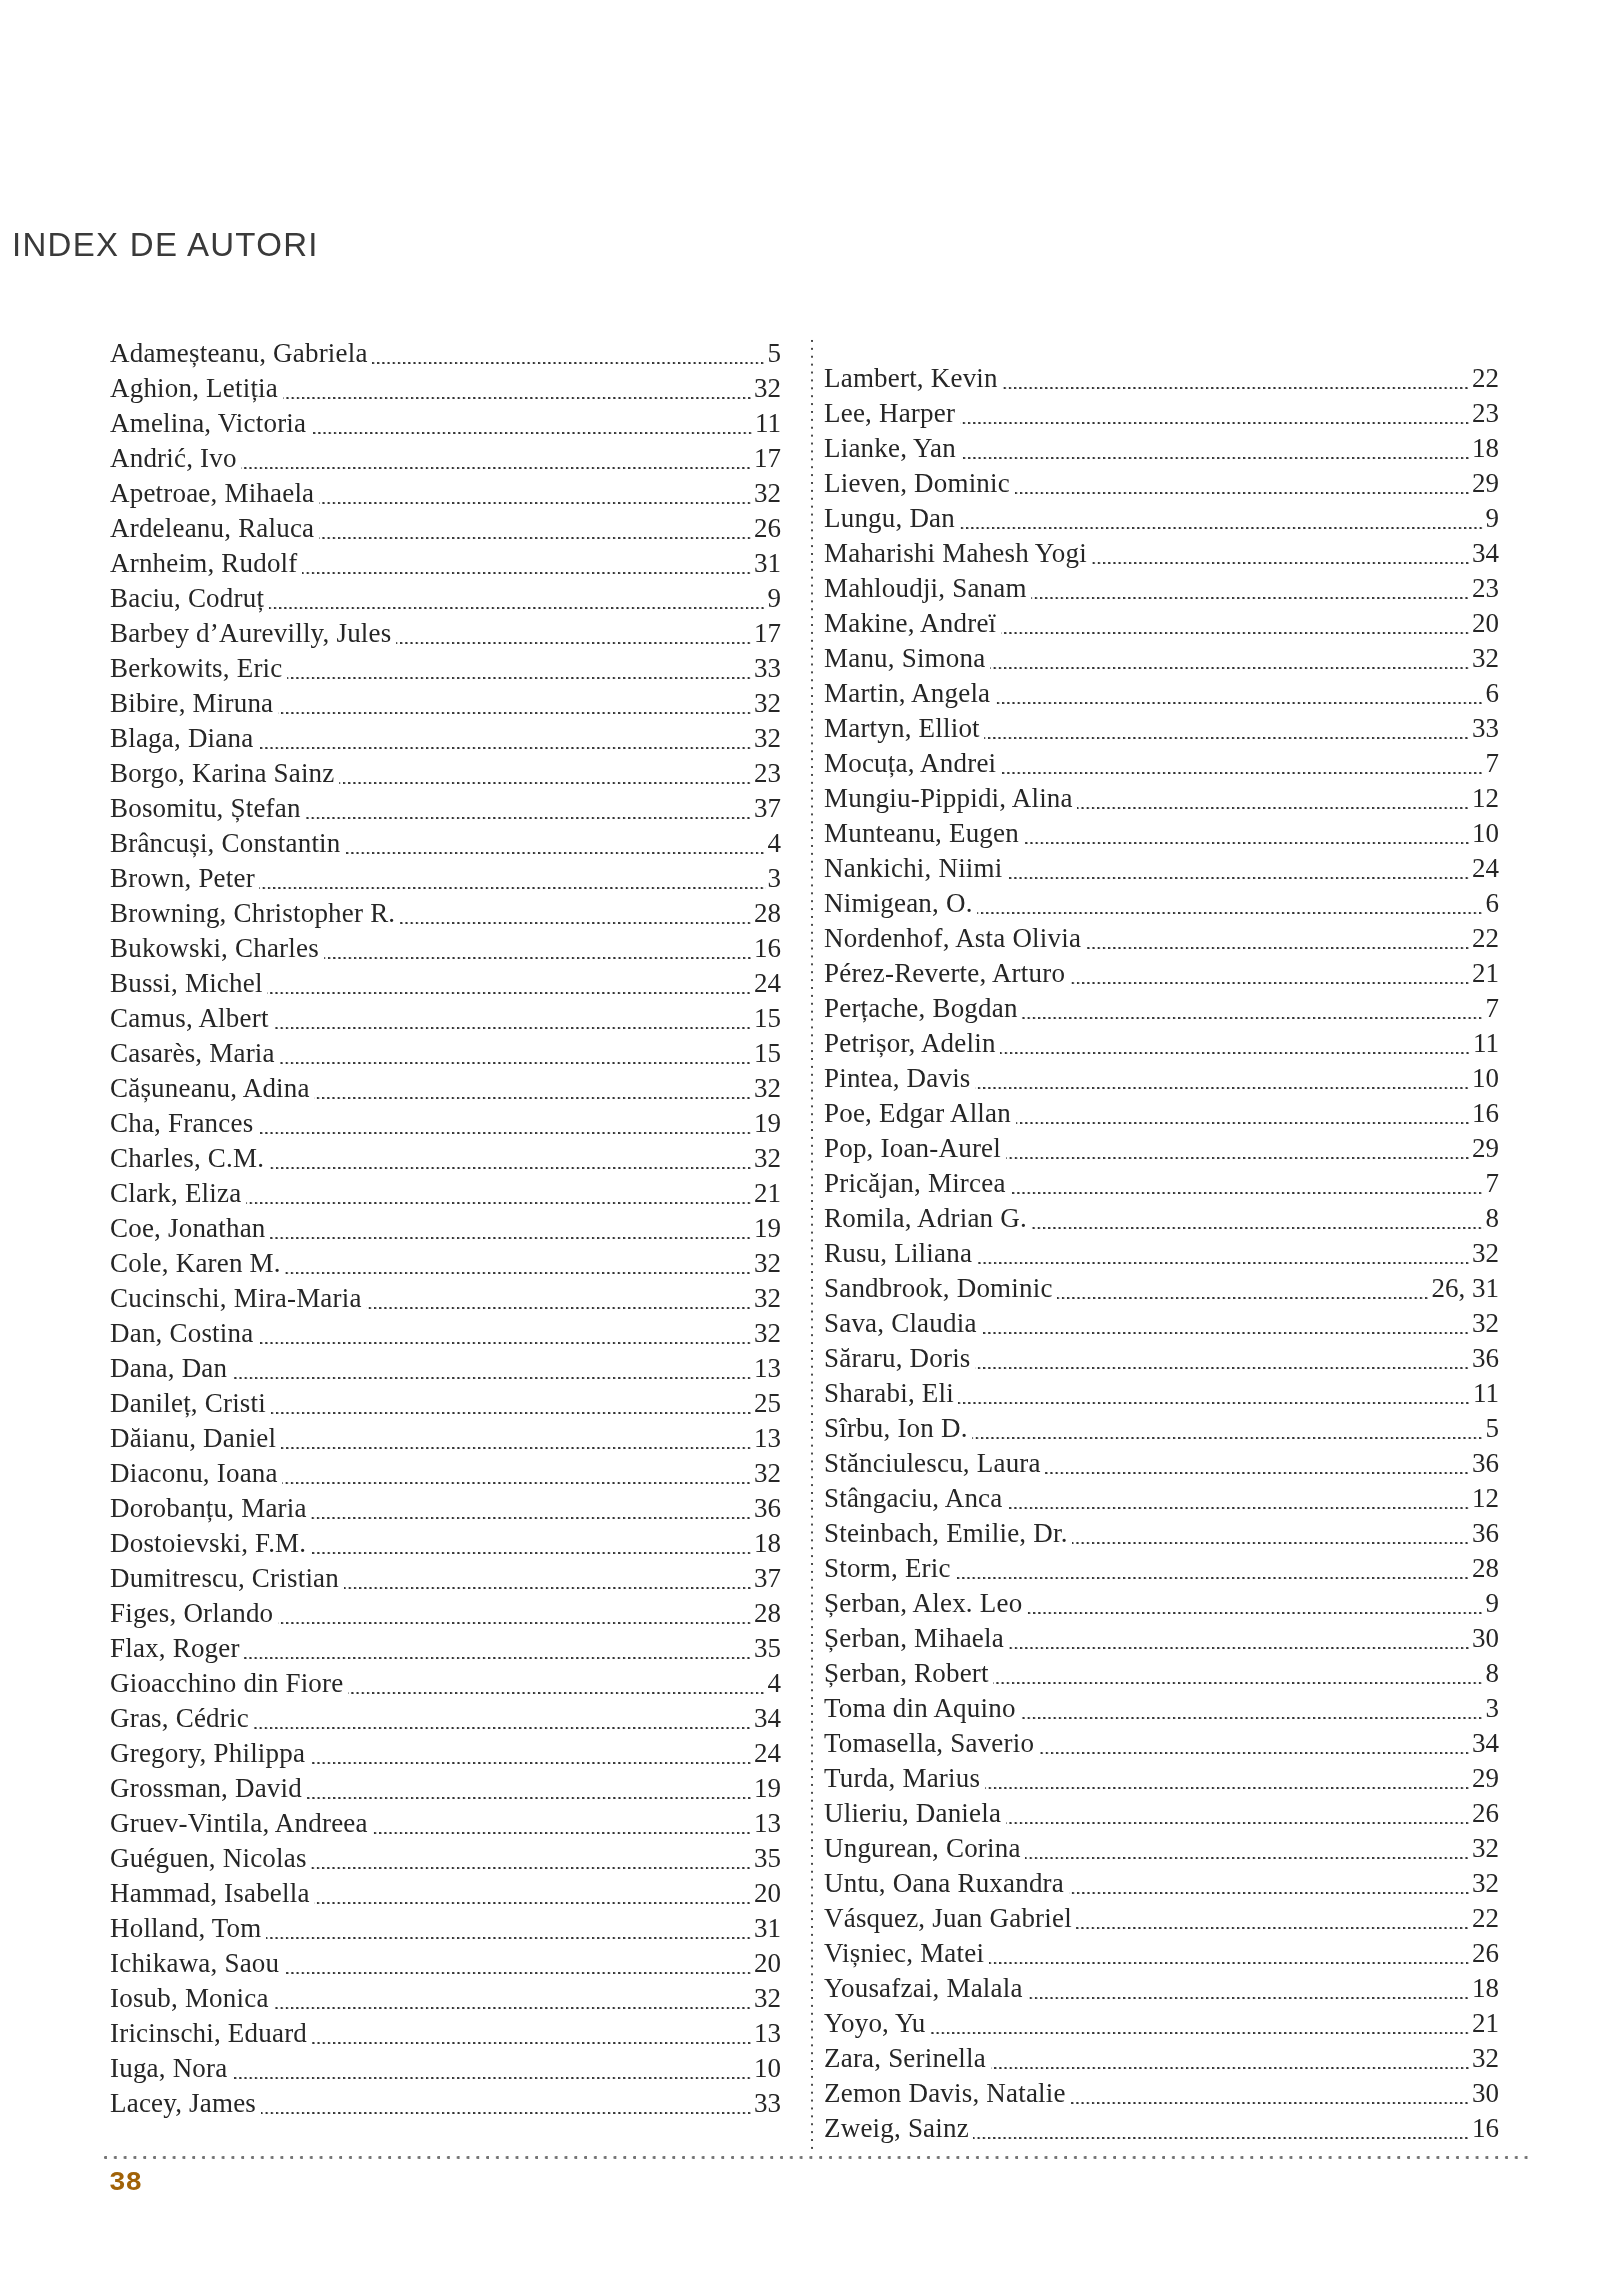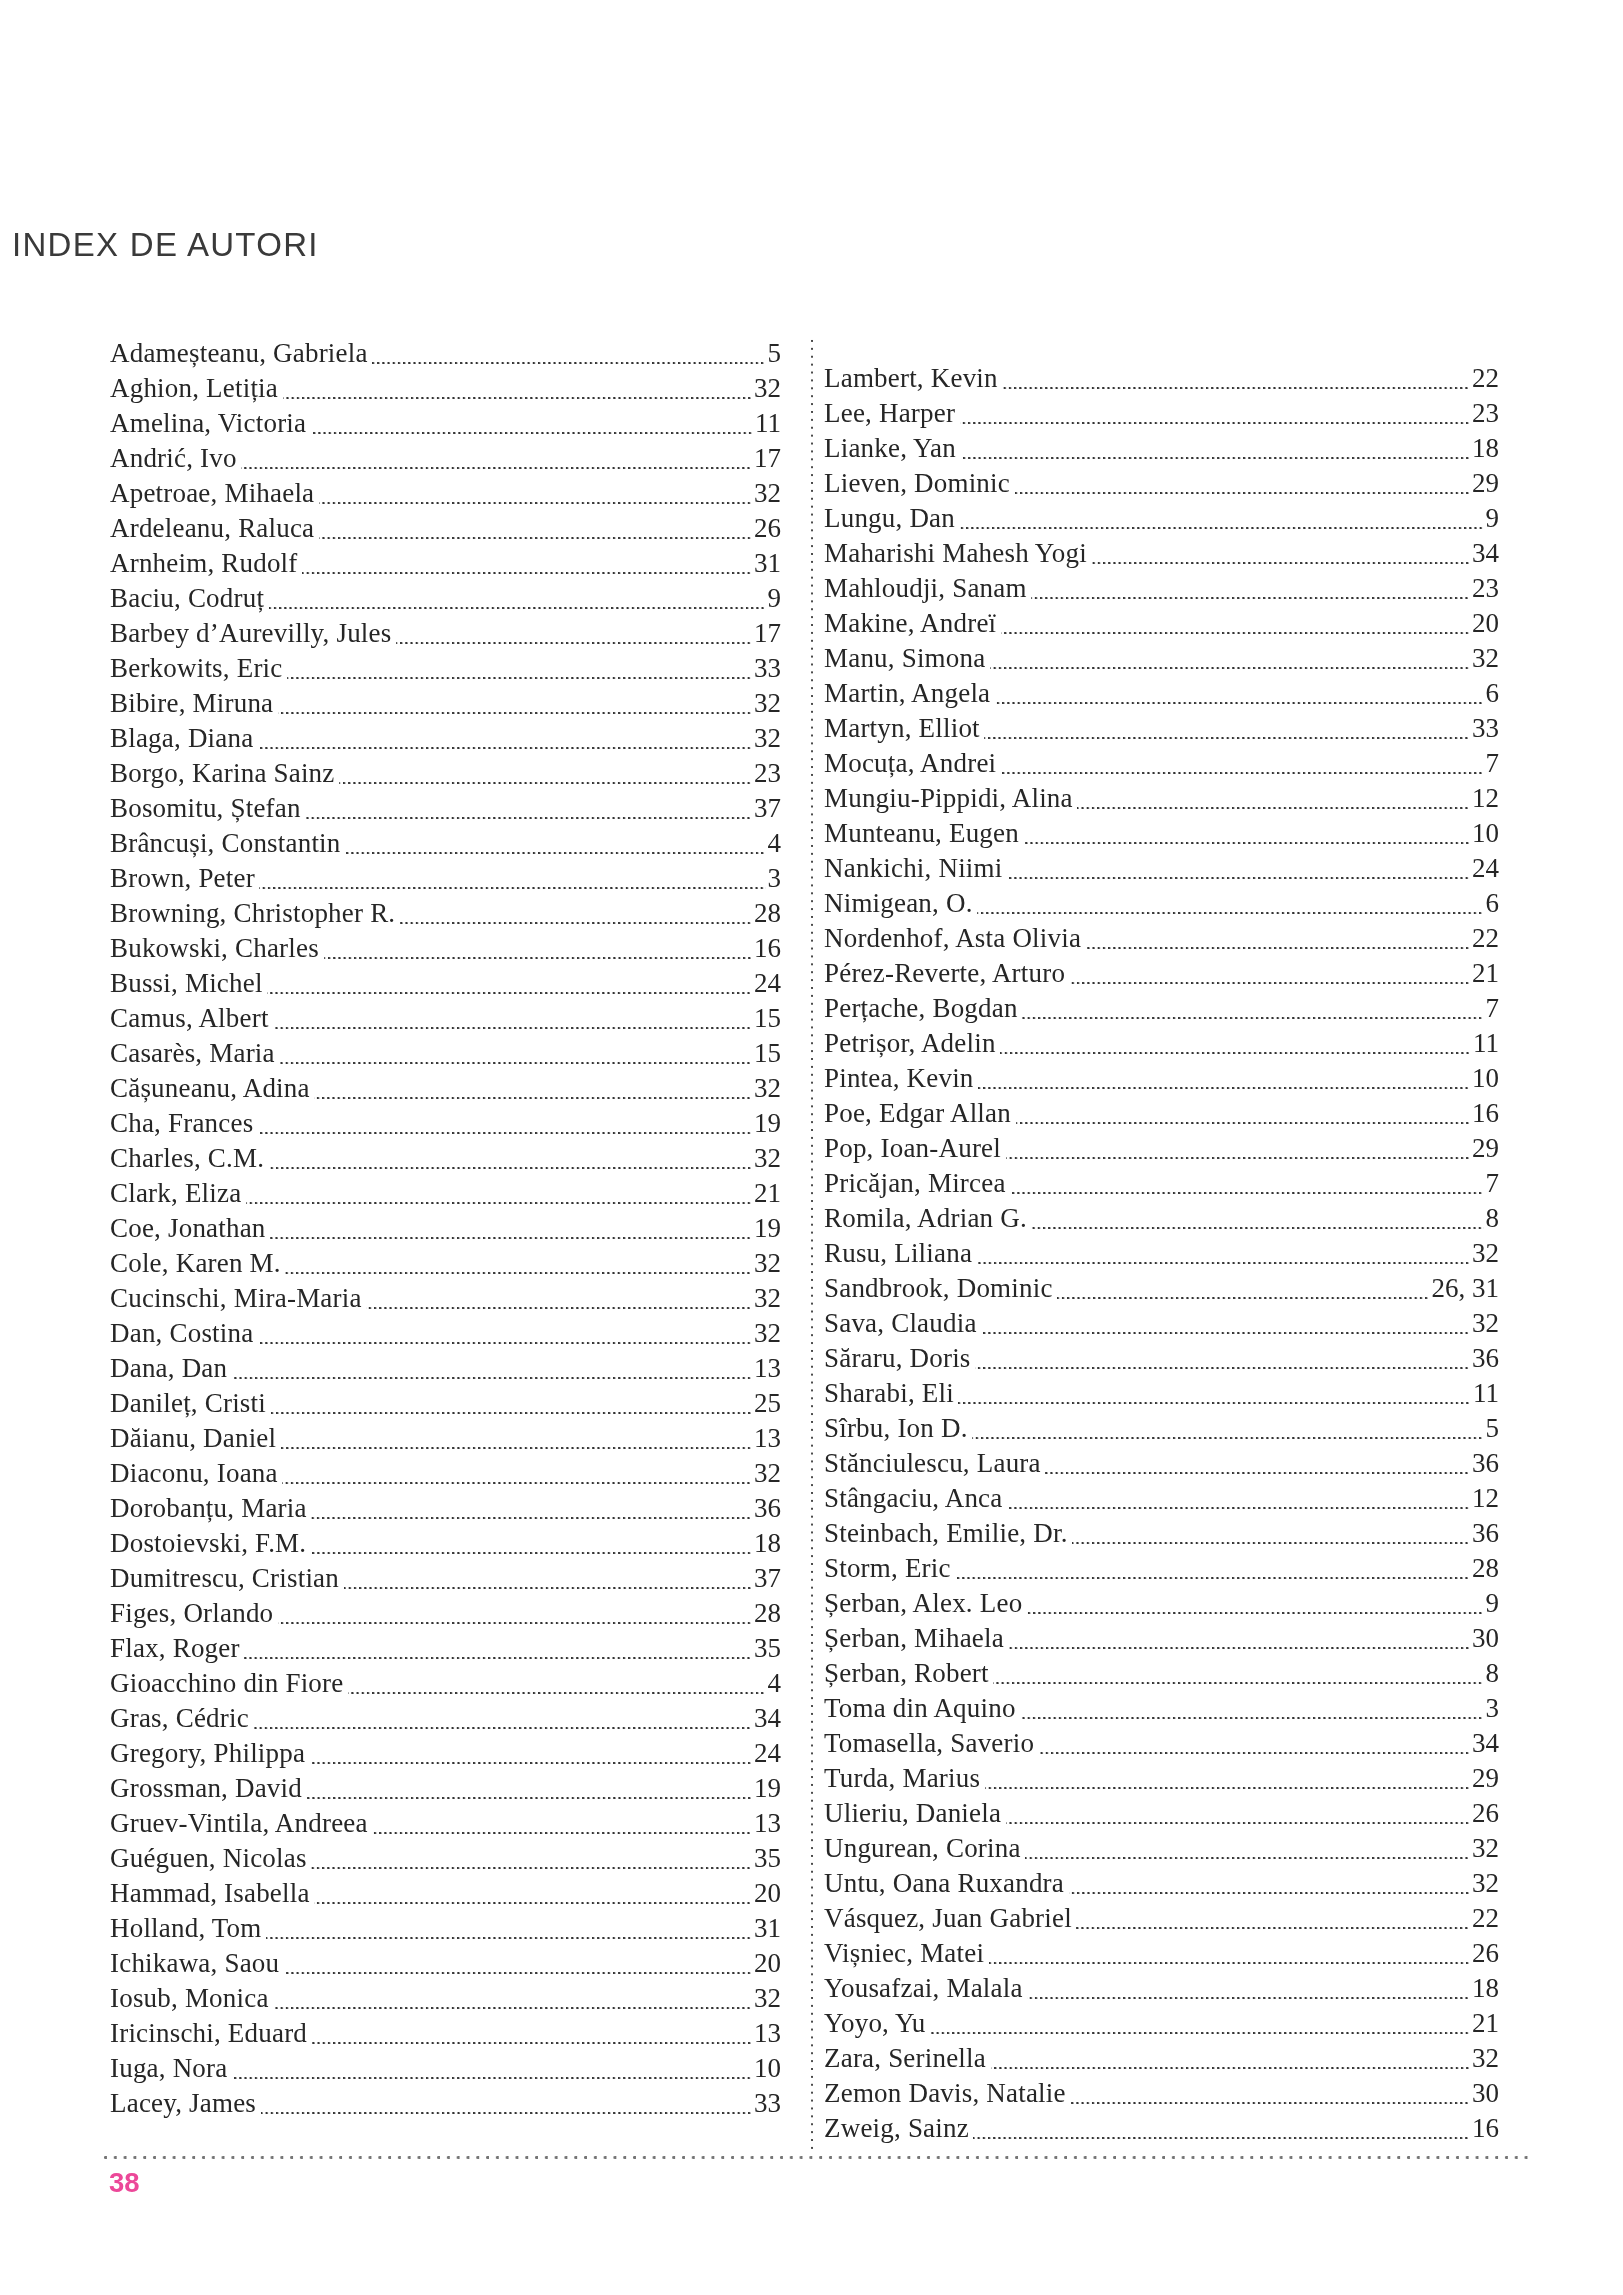--- a/index.html
+++ b/index.html
@@ -75,24 +75,24 @@
     width: 1429px;
     height: 5.2px;
     background-image: radial-gradient(circle at 2.6px 2.6px, #757575 1.4px, transparent 1.8px);
     background-size: 9.8px 5.2px;
     background-repeat: repeat-x;
   }
   .page-number {
     position: absolute;
     top: 2167px;
     left: 109px;
-    font-family: Liberation Sans, sans-serif;
+    font-family: Liberation Mono, monospace;
     font-weight: 700;
     font-size: 27.5px;
-    color: #ec4899;
+    color: #a16207;
   }
 </style>
 </head>
 <body>
 
 <div class="page">
 
   <h1 class="title">INDEX DE AUTORI</h1>
 
   <div class="columns">
@@ -449,21 +449,21 @@
           <span class="name">Perțache, Bogdan</span>
           <span class="leader"></span>
           <span class="pagenum">7</span>
         </div>
         <div class="entry">
           <span class="name">Petrișor, Adelin</span>
           <span class="leader"></span>
           <span class="pagenum">11</span>
         </div>
         <div class="entry">
-          <span class="name">Pintea, Kevin</span>
+          <span class="name">Pintea, Davis</span>
           <span class="leader"></span>
           <span class="pagenum">10</span>
         </div>
         <div class="entry">
           <span class="name">Poe, Edgar Allan</span>
           <span class="leader"></span>
           <span class="pagenum">16</span>
         </div>
         <div class="entry">
           <span class="name">Pop, Ioan-Aurel</span>

